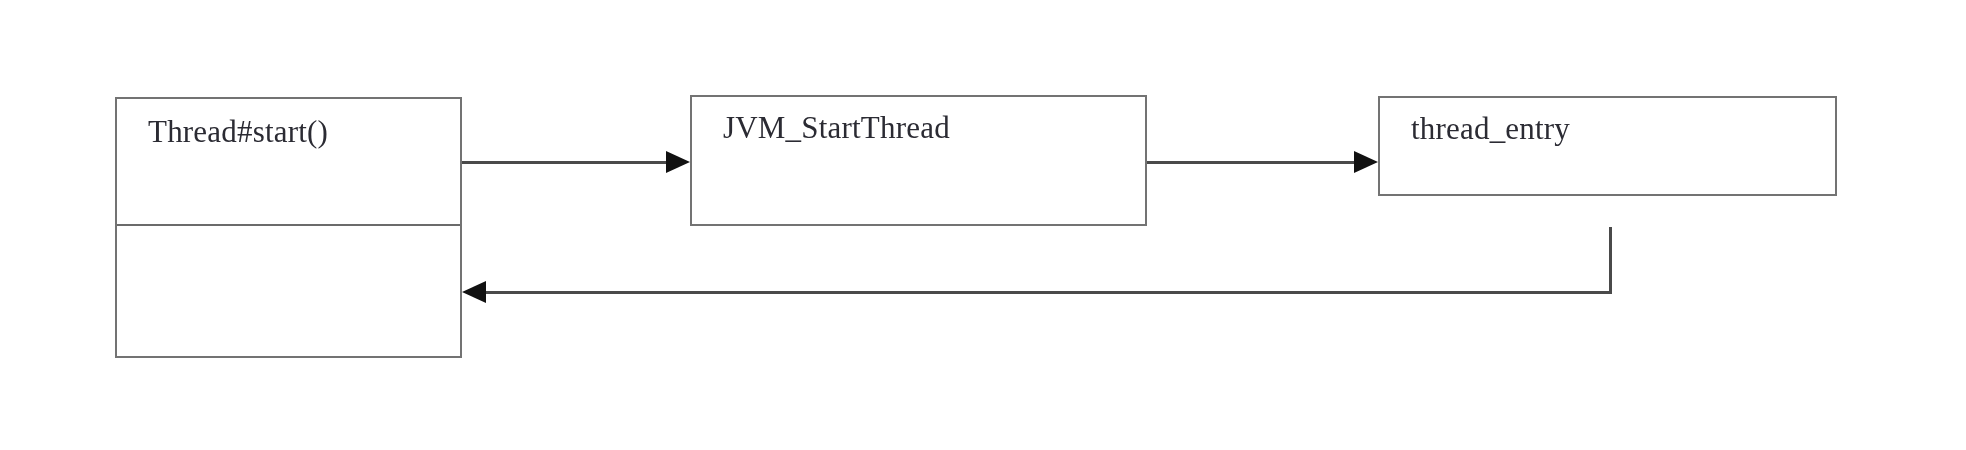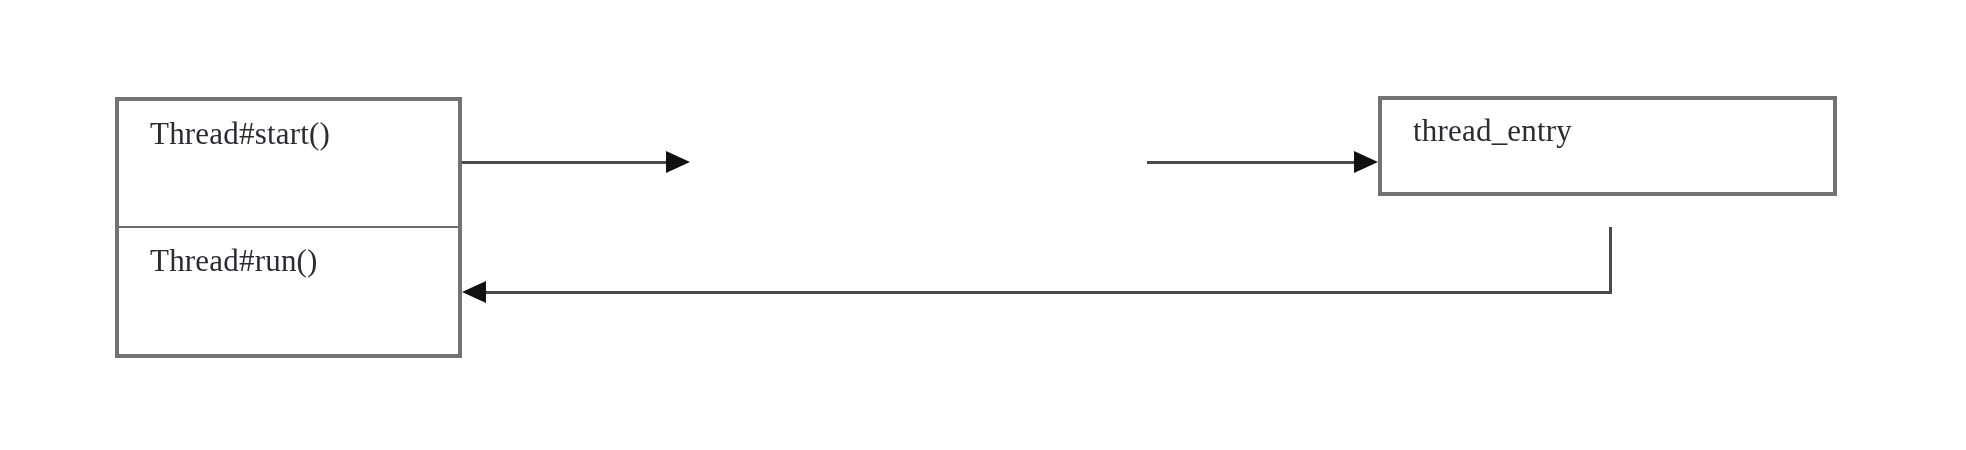--- a/index.html
+++ b/index.html
@@ -15,21 +15,21 @@
     position: relative;
     width: 1966px;
     height: 450px;
     background: #ffffff;
     overflow: hidden;
   }
   .node {
     position: absolute;
     box-sizing: border-box;
     background: #ffffff;
-    border: 4px solid #737373;
+    border: 2px solid #737373;
   }
   .node-cell {
     position: absolute;
     left: 0;
     right: 0;
     box-sizing: border-box;
   }
   .cell-divider {
     border-bottom: 2px solid #6b6b6b;
   }
@@ -118,25 +118,25 @@
 </style>
 </head>
 <body>
 
 <div id="canvas">
 
   <div class="node" id="node-thread">
     <div class="node-cell cell-divider" id="cell-start">
       <span class="node-label">Thread#start()</span>
     </div>
-    <div class="node-cell" id="cell-run">
-      <span class="node-label">Thread#run()</span>
-    </div>
   </div>
 
+  <div class="node" id="node-jvm-startthread">
+    <span class="node-label">JVM_StartThread</span>
+  </div>
 
   <div class="node" id="node-thread-entry">
     <span class="node-label">thread_entry</span>
   </div>
 
   <div class="edge-line edge-h" id="edge1-line"></div>
   <div class="arrowhead arrow-right" id="edge1-head"></div>
 
   <div class="edge-line edge-h" id="edge2-line"></div>
   <div class="arrowhead arrow-right" id="edge2-head"></div>

